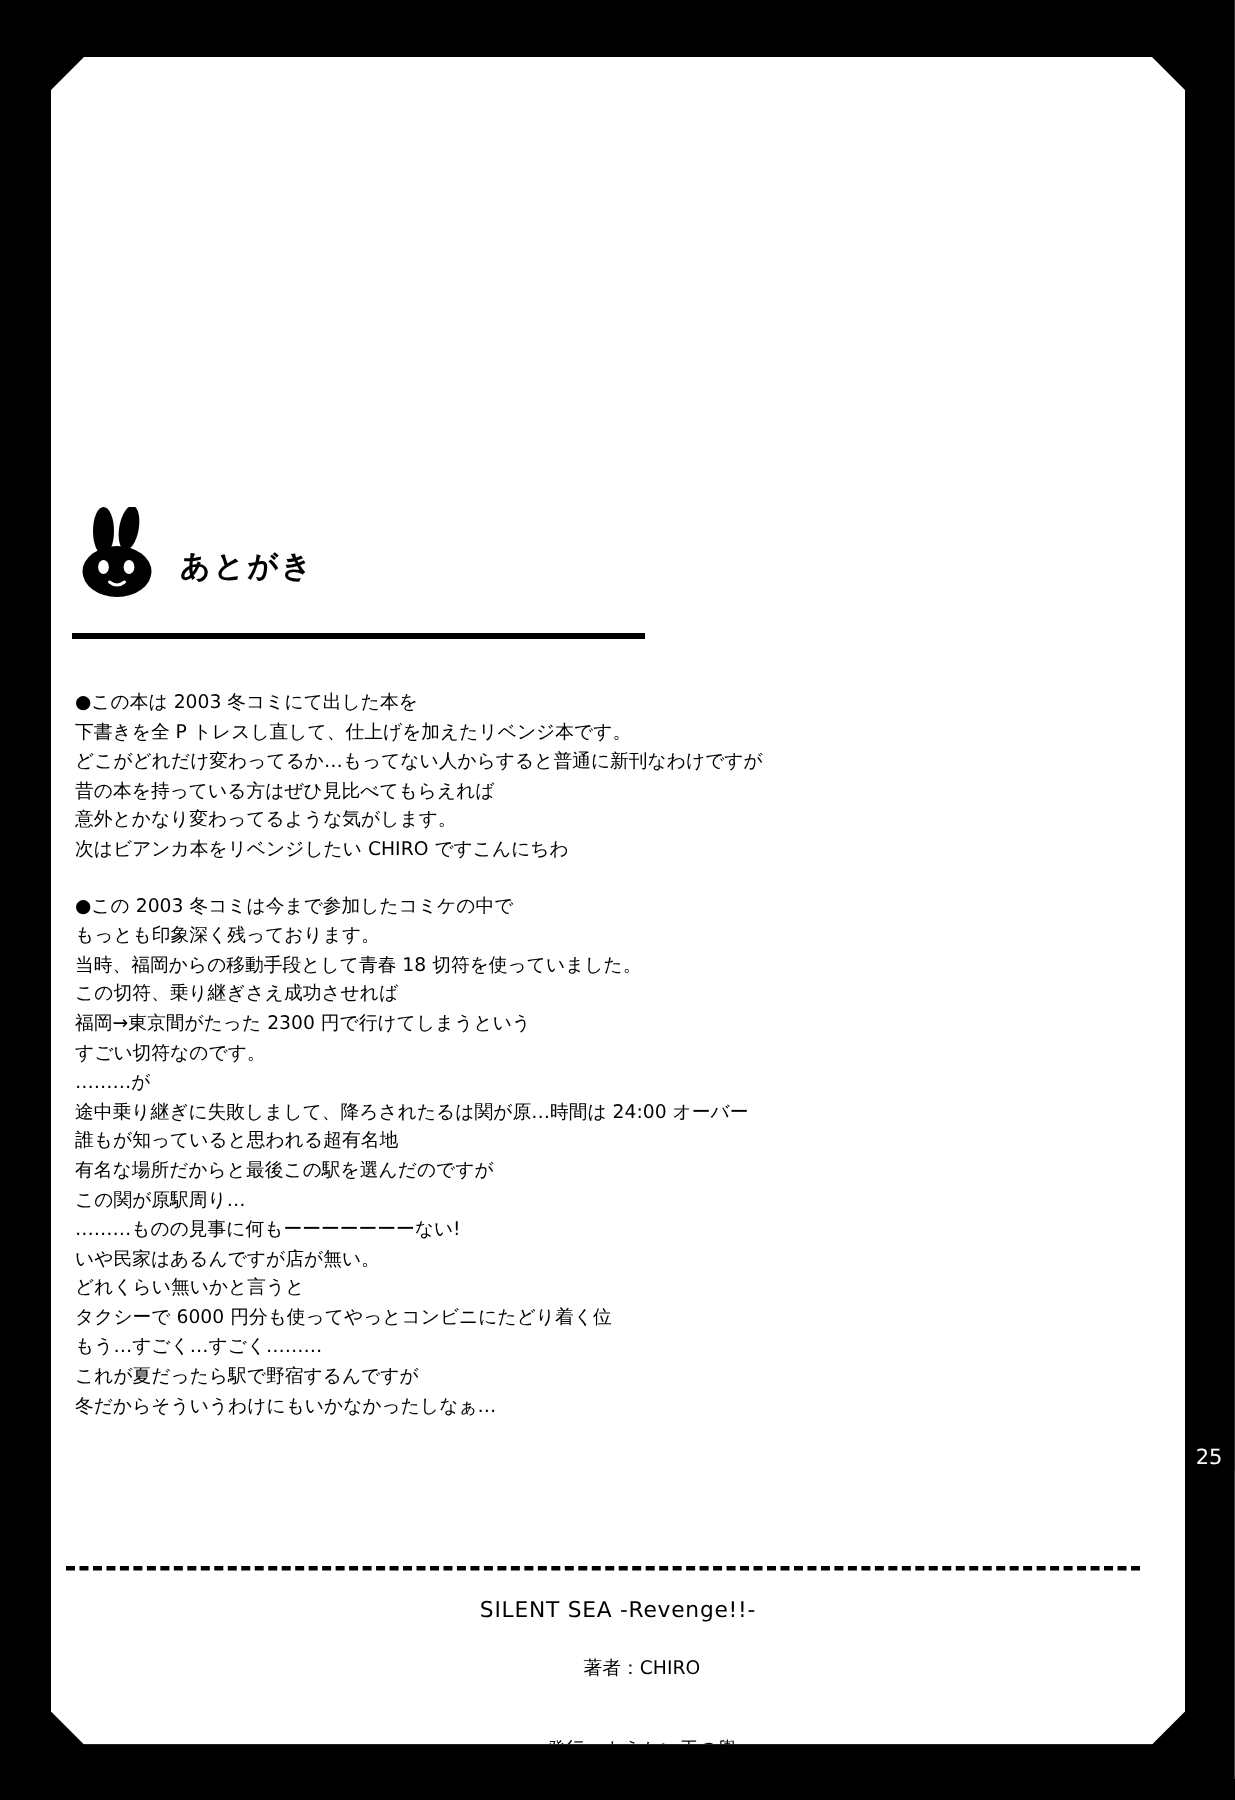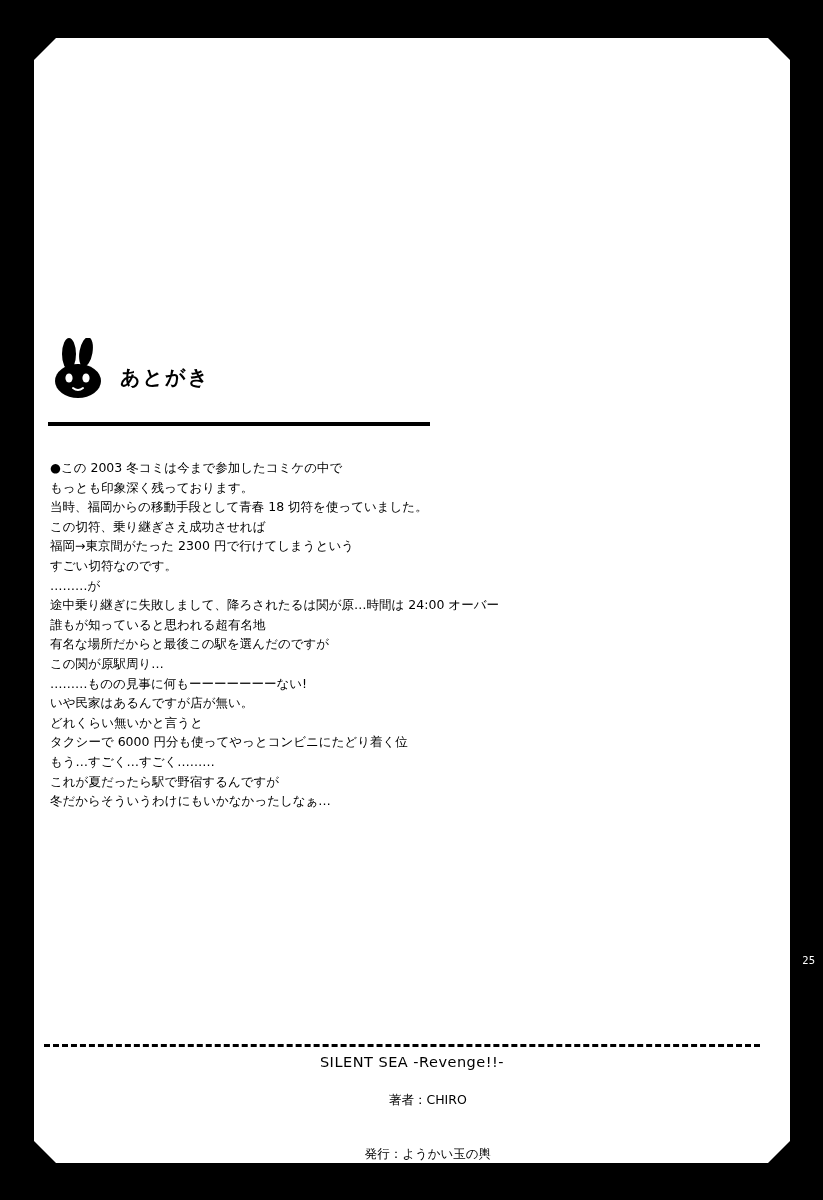--- a/index.html
+++ b/index.html
@@ -128,32 +128,33 @@
     left: 0;
     top: 1016px;
     width: 756px;
     text-align: center;
     color: #000;
   }
   #colophon-title {
     font-size: 14.5px;
     letter-spacing: 0.5px;
     margin-bottom: 3px;
+    margin-top: 12px;
   }
   .colo-row {
     font-size: 12.5px;
     line-height: 18px;
     white-space: pre;
   }
 
   #page-number {
     position: absolute;
     right: 8px;
-    bottom: 14px;
-    font-size: 10px;
+    bottom: 0;
+    font-size: 14px;
     color: #ffffff;
     font-family: "DejaVu Sans", "Liberation Sans", sans-serif;
   }
 </style>
 </head>
 <body>
 
 <div id="page">
   <div id="sheet">
 
@@ -164,20 +165,26 @@
         <ellipse cx="30" cy="43" rx="23" ry="17" fill="#000"></ellipse>
         <ellipse cx="21" cy="40" rx="3.6" ry="4.6" fill="#fff"></ellipse>
         <ellipse cx="38" cy="40" rx="3.6" ry="4.6" fill="#fff"></ellipse>
         <path d="M25 50 q5 4 10 0" stroke="#fff" stroke-width="2" fill="none" stroke-linecap="round"></path>
       </svg>
       <div id="heading-label">あとがき</div>
     </div>
     <div id="heading-rule"></div>
 
     <div id="afterword">
+      <p class="para">●この本は 2003 冬コミにて出した本を
+下書きを全 P トレスし直して、仕上げを加えたリベンジ本です。
+どこがどれだけ変わってるか…もってない人からすると普通に新刊なわけですが
+昔の本を持っている方はぜひ見比べてもらえれば
+意外とかなり変わってるような気がします。
+次はビアンカ本をリベンジしたい CHIRO ですこんにちわ</p>
       <p class="para">●この 2003 冬コミは今まで参加したコミケの中で
 もっとも印象深く残っております。
 当時、福岡からの移動手段として青春 18 切符を使っていました。
 この切符、乗り継ぎさえ成功させれば
 福岡→東京間がたった 2300 円で行けてしまうという
 すごい切符なのです。
 ………が
 途中乗り継ぎに失敗しまして、降ろされたるは関が原…時間は 24:00 オーバー
 誰もが知っていると思われる超有名地
 有名な場所だからと最後この駅を選んだのですが

